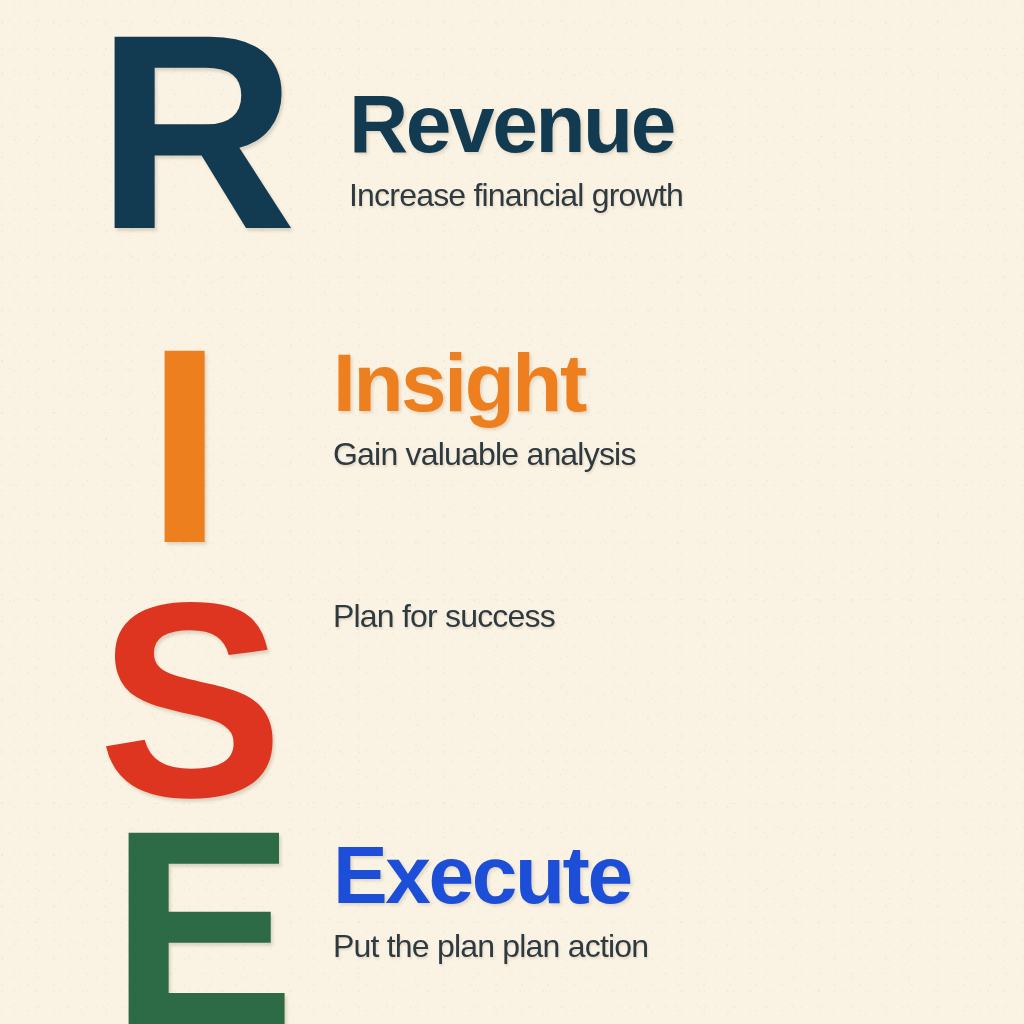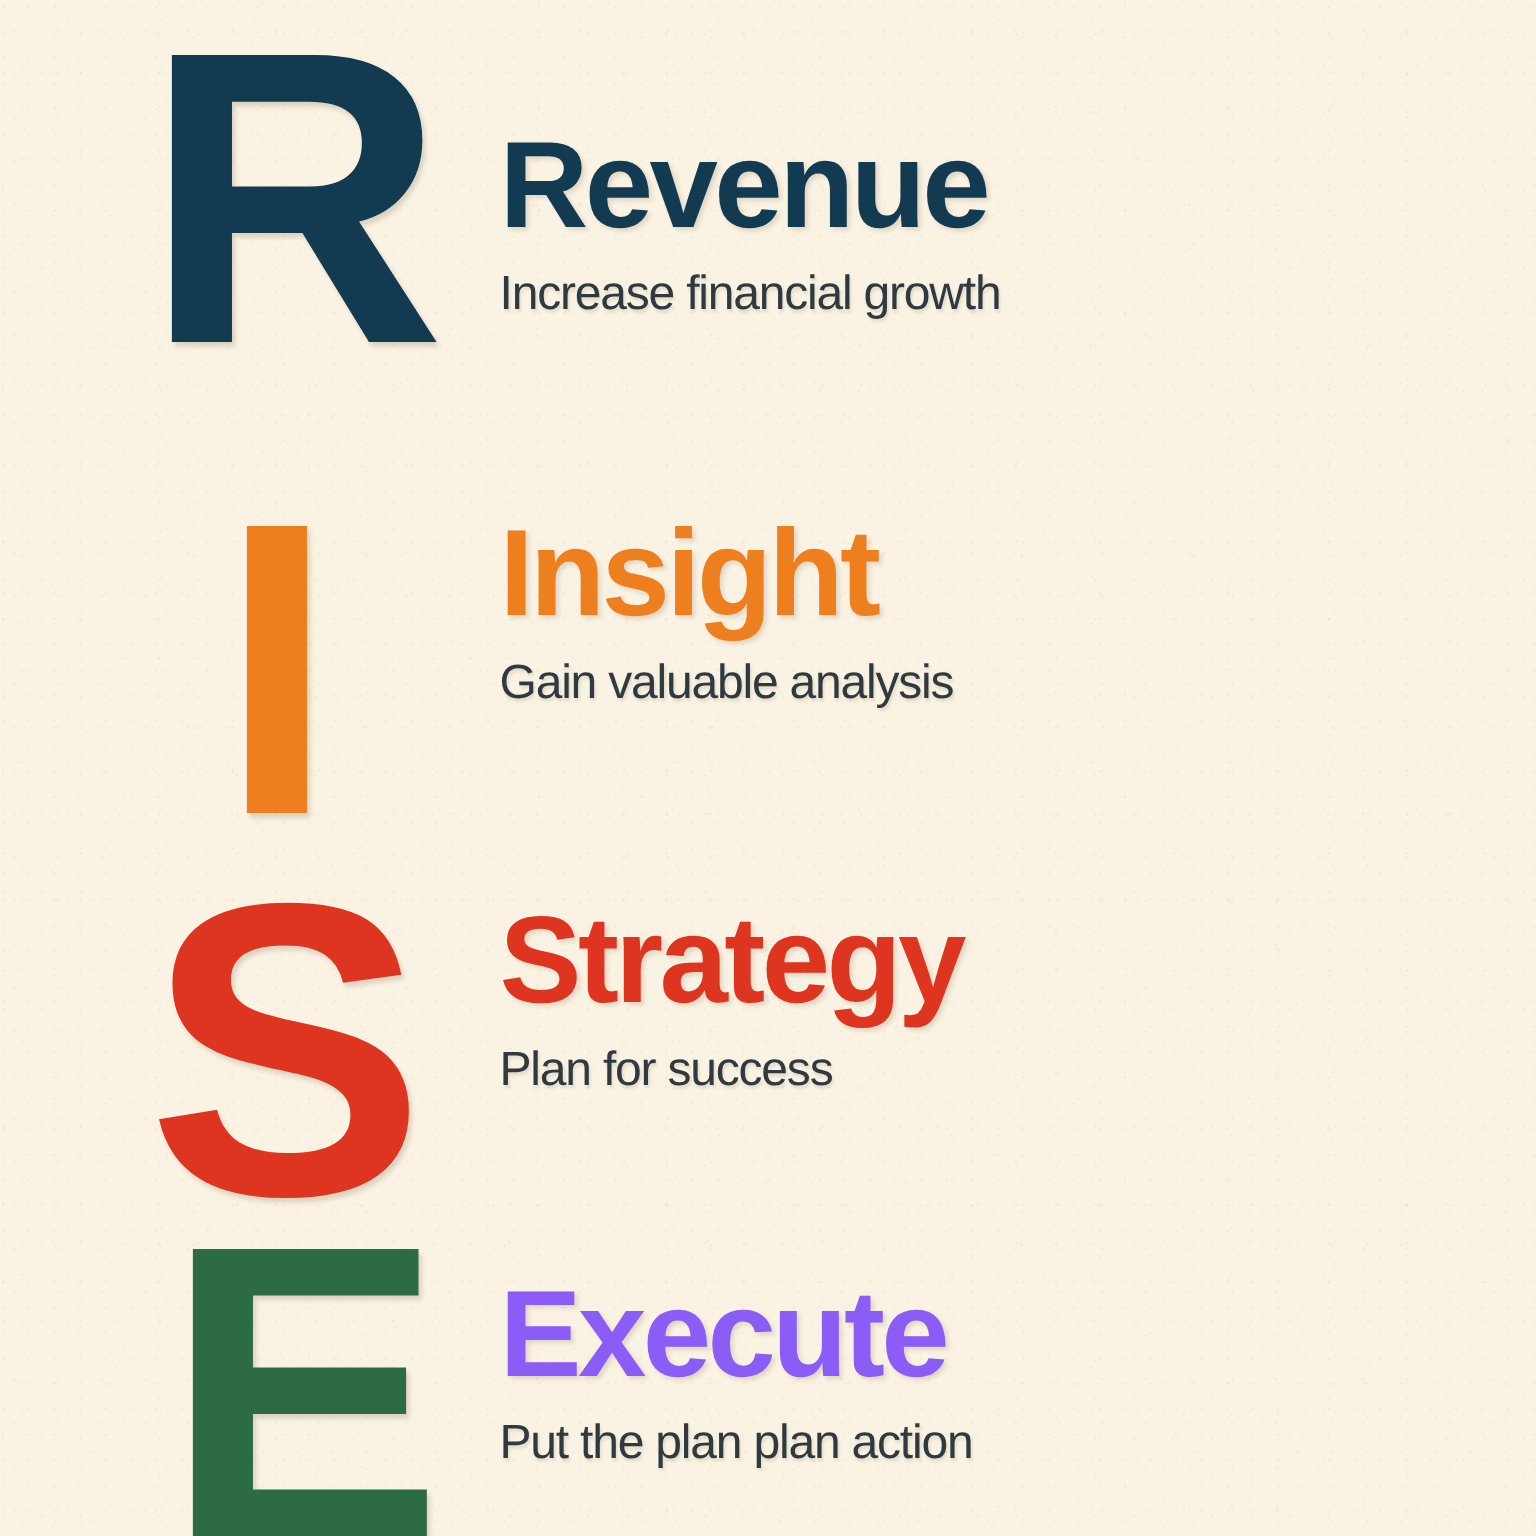--- a/index.html
+++ b/index.html
@@ -90,21 +90,21 @@
   #row-revenue  { top: 0px;   height: 300px; }
   #row-insight  { top: 262px; height: 300px; }
   #row-strategy { top: 520px; height: 300px; }
   #row-execute  { top: 748px; height: 300px; }
 
   #initial-r { left: 96px;  top: -7px; }
   #initial-i { left: 146px; top: 45px; }
   #initial-s { left: 98px;  top: 41px; }
   #initial-e { left: 110px; top: 41px; }
 
-  #text-revenue  { top: 83px; }
+  #text-revenue  { top: 83px; margin-left: 16px; }
   #text-insight  { top: 80px; }
   #text-strategy { top: 80px; }
   #text-execute  { top: 86px; }
 
   .heading + .subheading { margin-top: 14px; }
 </style>
 </head>
 <body style="background-color: rgb(250, 242, 226);">
 
 <div id="poster" style="background-color: rgb(250, 242, 226);">
@@ -125,27 +125,26 @@
       <div class="initial" id="initial-i" style="color: rgb(238, 127, 30);">I</div>
       <div class="textcol" id="text-insight">
         <p class="heading" style="color: rgb(238, 127, 30);">Insight</p>
         <p class="subheading" style="color: rgb(46, 58, 64);">Gain valuable analysis</p>
       </div>
     </div>
 
     <div class="row" id="row-strategy">
       <div class="initial" id="initial-s" style="color: rgb(222, 53, 32);">S</div>
       <div class="textcol" id="text-strategy">
-        <p class="heading" style="color: rgb(222, 53, 32);">Strategy</p>
         <p class="subheading" style="color: rgb(46, 58, 64);">Plan for success</p>
       </div>
     </div>
 
     <div class="row" id="row-execute">
       <div class="initial" id="initial-e" style="color: rgb(44, 107, 69);">E</div>
       <div class="textcol" id="text-execute">
-        <p class="heading" style="color: #8b5cf6; margin-top: 15px;">Execute</p>
+        <p class="heading" style="color: #1d4ed8;">Execute</p>
         <p class="subheading" style="color: rgb(46, 58, 64);">Put the plan plan action</p>
       </div>
     </div>
 
   </div>
 </div>
 
 </body></html>

